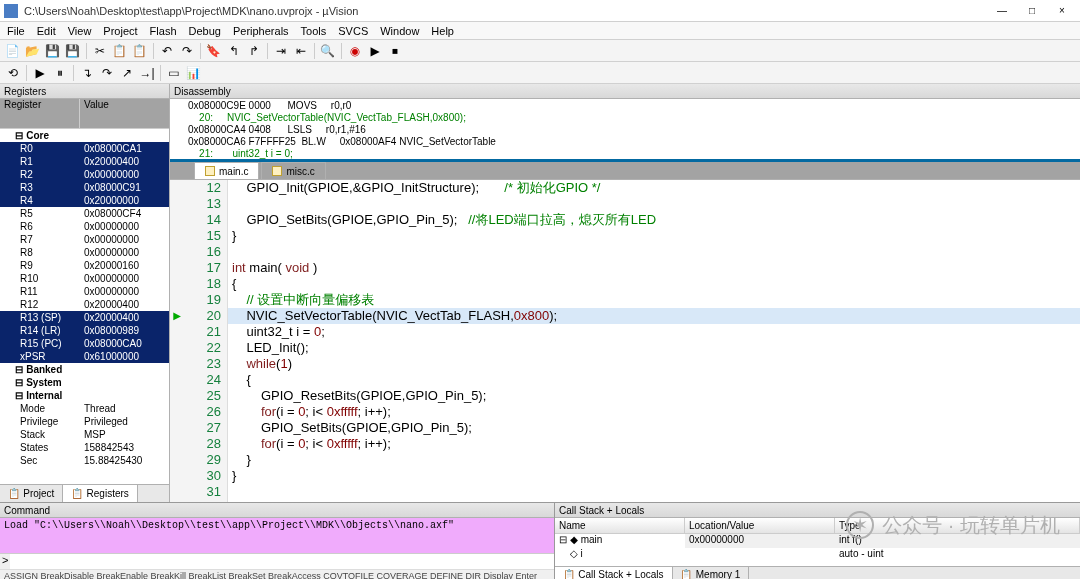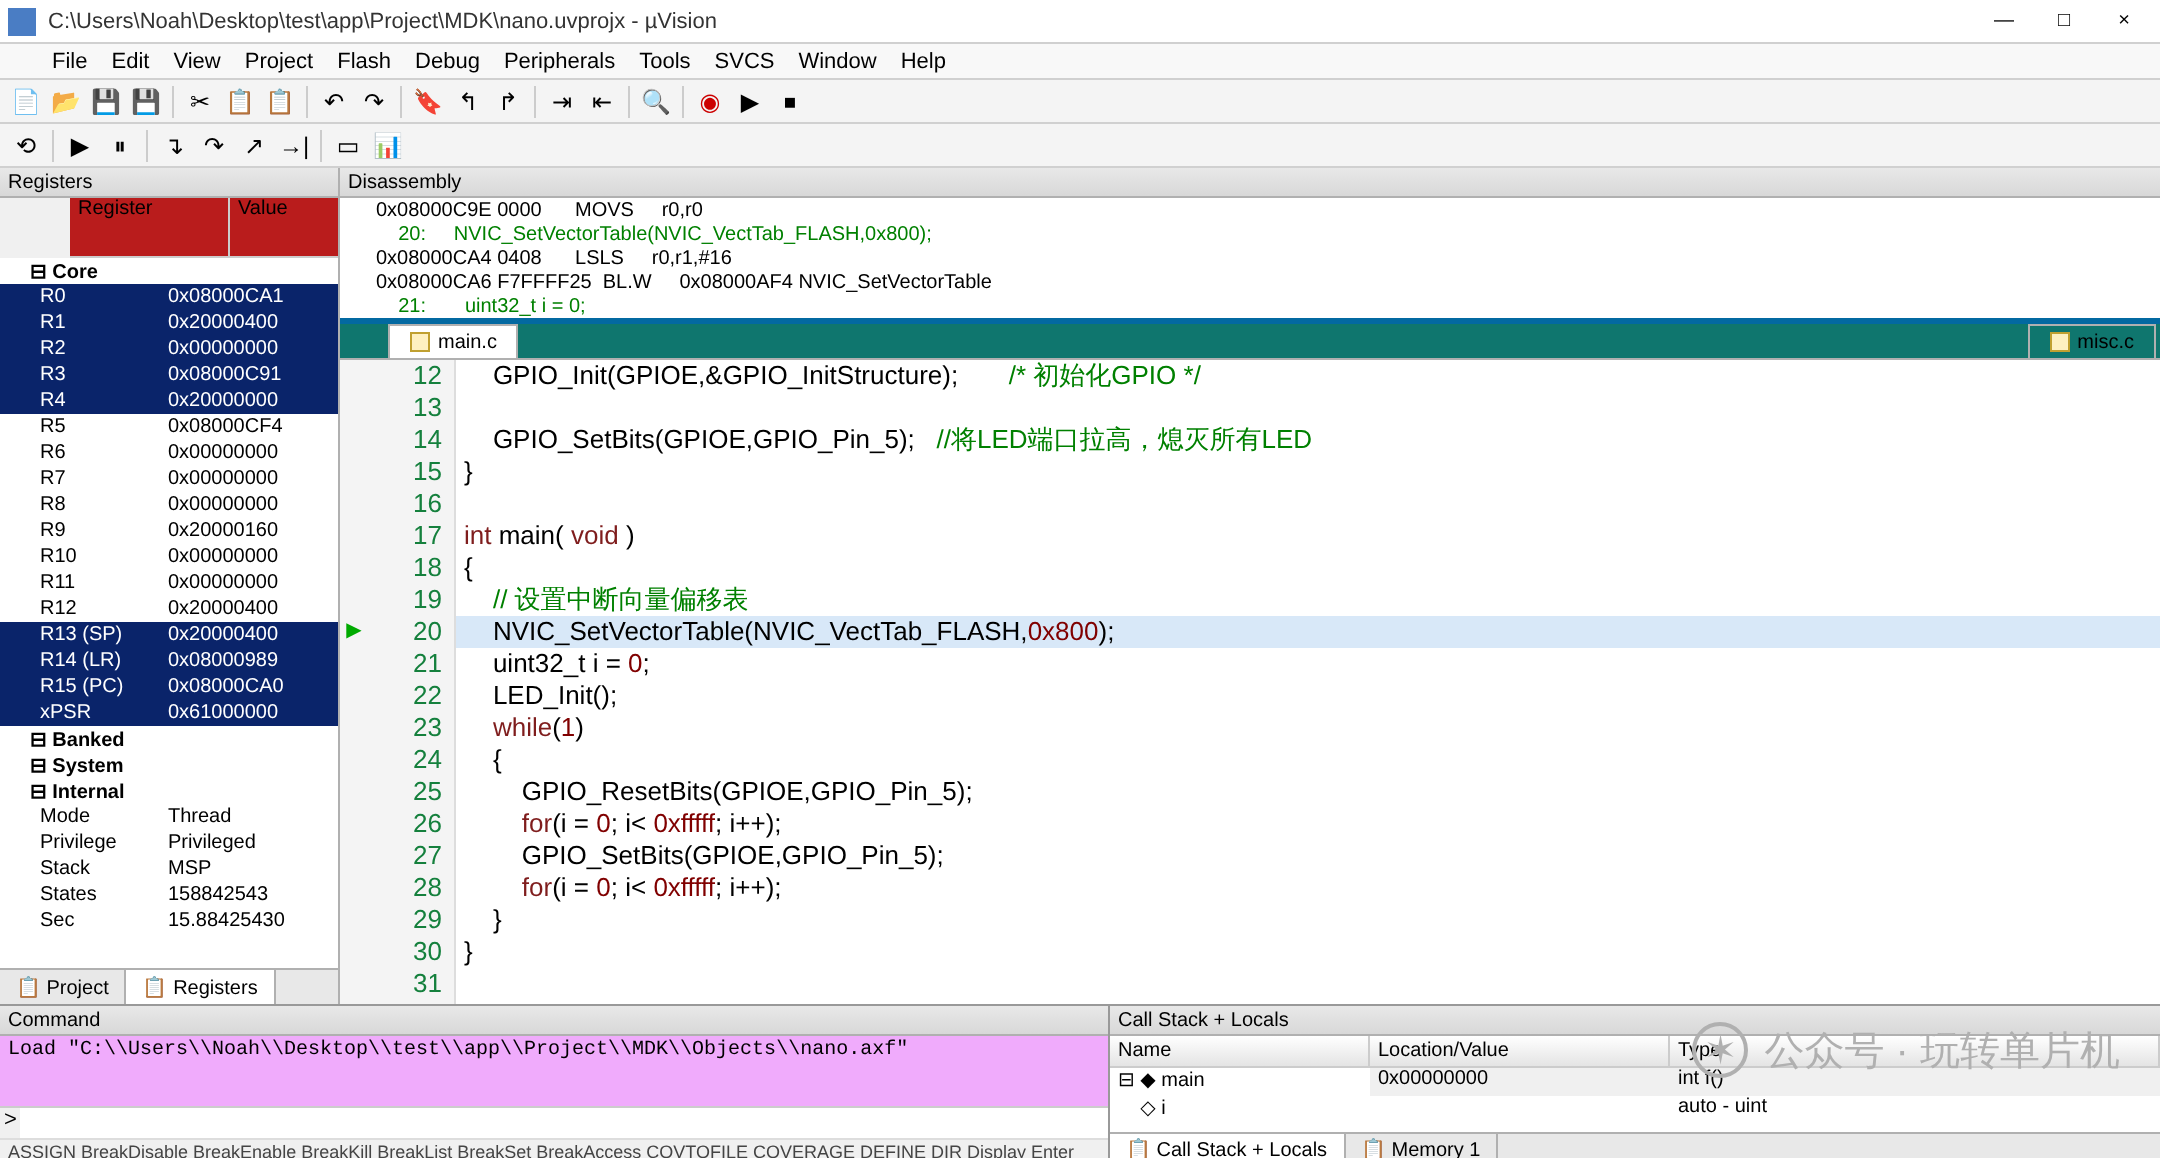--- a/index.html
+++ b/index.html
@@ -2,50 +2,50 @@
 <html><head>
 <meta charset="utf-8">
 <style>
 * { margin: 0; padding: 0; box-sizing: border-box; font-family: "Segoe UI", Tahoma, sans-serif; }
 body { background: #f0f0f0; font-size: 11px; color: #000; overflow: hidden; width: 1080px; height: 579px; position: relative; }
 .titlebar { height: 22px; background: #fff; display: flex; align-items: center; padding: 0 4px; border-bottom: 1px solid #d0d0d0; }
 .titlebar .icon { width: 14px; height: 14px; background: #4a7dc4; margin-right: 6px; }
 .titlebar .title { flex: 1; font-size: 11px; color: #333; }
 .titlebar .winbtns { display: flex; gap: 2px; }
 .titlebar .winbtn { width: 28px; height: 18px; display: flex; align-items: center; justify-content: center; font-size: 10px; cursor: pointer; }
-.menubar { height: 18px; background: #f8f8f8; display: flex; align-items: center; padding: 0 20px; border-bottom: 1px solid #d0d0d0; }
+.menubar { height: 18px; background: #f8f8f8; display: flex; align-items: center; padding: 0 1px; border-bottom: 1px solid #d0d0d0; }
 .menubar .mitem { padding: 0 6px; font-size: 11px; cursor: pointer; }
 .toolbar { height: 22px; background: #f4f4f4; display: flex; align-items: center; padding: 0 4px; border-bottom: 1px solid #d0d0d0; gap: 2px; }
 .toolbar .tbtn { width: 18px; height: 18px; display: flex; align-items: center; justify-content: center; cursor: pointer; font-size: 12px; }
 .toolbar .sep { width: 1px; height: 16px; background: #ccc; margin: 0 2px; }
 .main { display: flex; height: 418px; }
 .left { width: 170px; display: flex; flex-direction: column; border-right: 1px solid #b0b0b0; }
 .pane-hdr { height: 15px; background: linear-gradient(#e8e8e8,#d8d8d8); border-bottom: 1px solid #b0b0b0; padding: 0 4px; font-size: 10px; display: flex; align-items: center; }
-.reg-cols { display: flex; height: 30px; background: #b91c1c; border-bottom: 1px solid #ccc; font-size: 10px; margin-left: 35px; }
+.reg-cols { display: flex; height: 30px; background: #a3a3a3; border-bottom: 1px solid #ccc; font-size: 10px; }
 .reg-cols div:first-child { width: 80px; padding-left: 4px; border-right: 1px solid #ccc; }
 .reg-cols div:last-child { flex: 1; padding-left: 4px; }
 .reg-body { flex: 1; overflow-y: auto; background: #fff; font-family: "Courier New", monospace; font-size: 10px; }
 .reg-row { display: flex; height: 13px; align-items: center; }
 .reg-row.sel { background: #0a246a; color: #fff; }
 .reg-row .rname { width: 80px; padding-left: 14px; }
 .reg-row .rval { flex: 1; padding-left: 4px; }
 .reg-row.grp .rname { padding-left: 15px; font-weight: bold; }
 .reg-row.sub .rname { padding-left: 20px; }
 .tabs-btm { height: 18px; display: flex; background: #e8e8e8; border-top: 1px solid #b0b0b0; }
 .tabs-btm .tab { padding: 0 8px; font-size: 10px; display: flex; align-items: center; cursor: pointer; border-right: 1px solid #b0b0b0; }
 .tabs-btm .tab.active { background: #fff; }
 .right { flex: 1; display: flex; flex-direction: column; }
 .disasm { height: 78px; display: flex; flex-direction: column; border-bottom: 3px solid #0369a1; }
 .disasm-body { flex: 1; background: #fff; font-family: "Courier New", monospace; font-size: 10px; overflow: hidden; padding: 1px 0; }
 .disasm-line { height: 12px; padding-left: 18px; white-space: pre; }
 .disasm-line.src { color: #008000; }
 .disasm-line.cur { background: #ffff00; }
 .disasm-line .bp { display:inline-block; width:8px; height:8px; background:#c00; border-radius:50%; margin-left:-14px; margin-right:6px; vertical-align:middle; }
 .editor { flex: 1; display: flex; flex-direction: column; }
-.etabs { height: 18px; background: #0f766e; display: flex; border-bottom: 1px solid #b0b0b0; padding-left: 24px; justify-content: space-between; }
+.etabs { height: 18px; background: #a3a3a3; display: flex; border-bottom: 1px solid #b0b0b0; padding-left: 24px; }
 .etab { padding: 0 10px; font-size: 10px; display: flex; align-items: center; cursor: pointer; border: 1px solid #b0b0b0; border-bottom: none; margin-right: 2px; }
 .etab.active { background: #fff; }
 .etab .doc-icon { width:10px; height:10px; margin-right:4px; display:inline-block; background:#fef0c0; border:1px solid #c0a030;}
 .ebody { flex: 1; background: #fff; display: flex; font-family: Consolas, "Courier New", monospace; font-size: 13px; overflow: hidden; }
 .gutter { width: 44px; background: #f4f4f4; border-right: 1px solid #ddd; text-align: right; color: #15803d; }
 .margin { width: 14px; background:#f4f4f4; }
 .gutter div, .margin div, .code-lines > div { height: 16px; line-height: 16px; }
 .gutter div { padding-right: 6px; }
 .code-lines { flex: 1; }
 .code-lines > div { padding-left: 4px; white-space: pre; }

